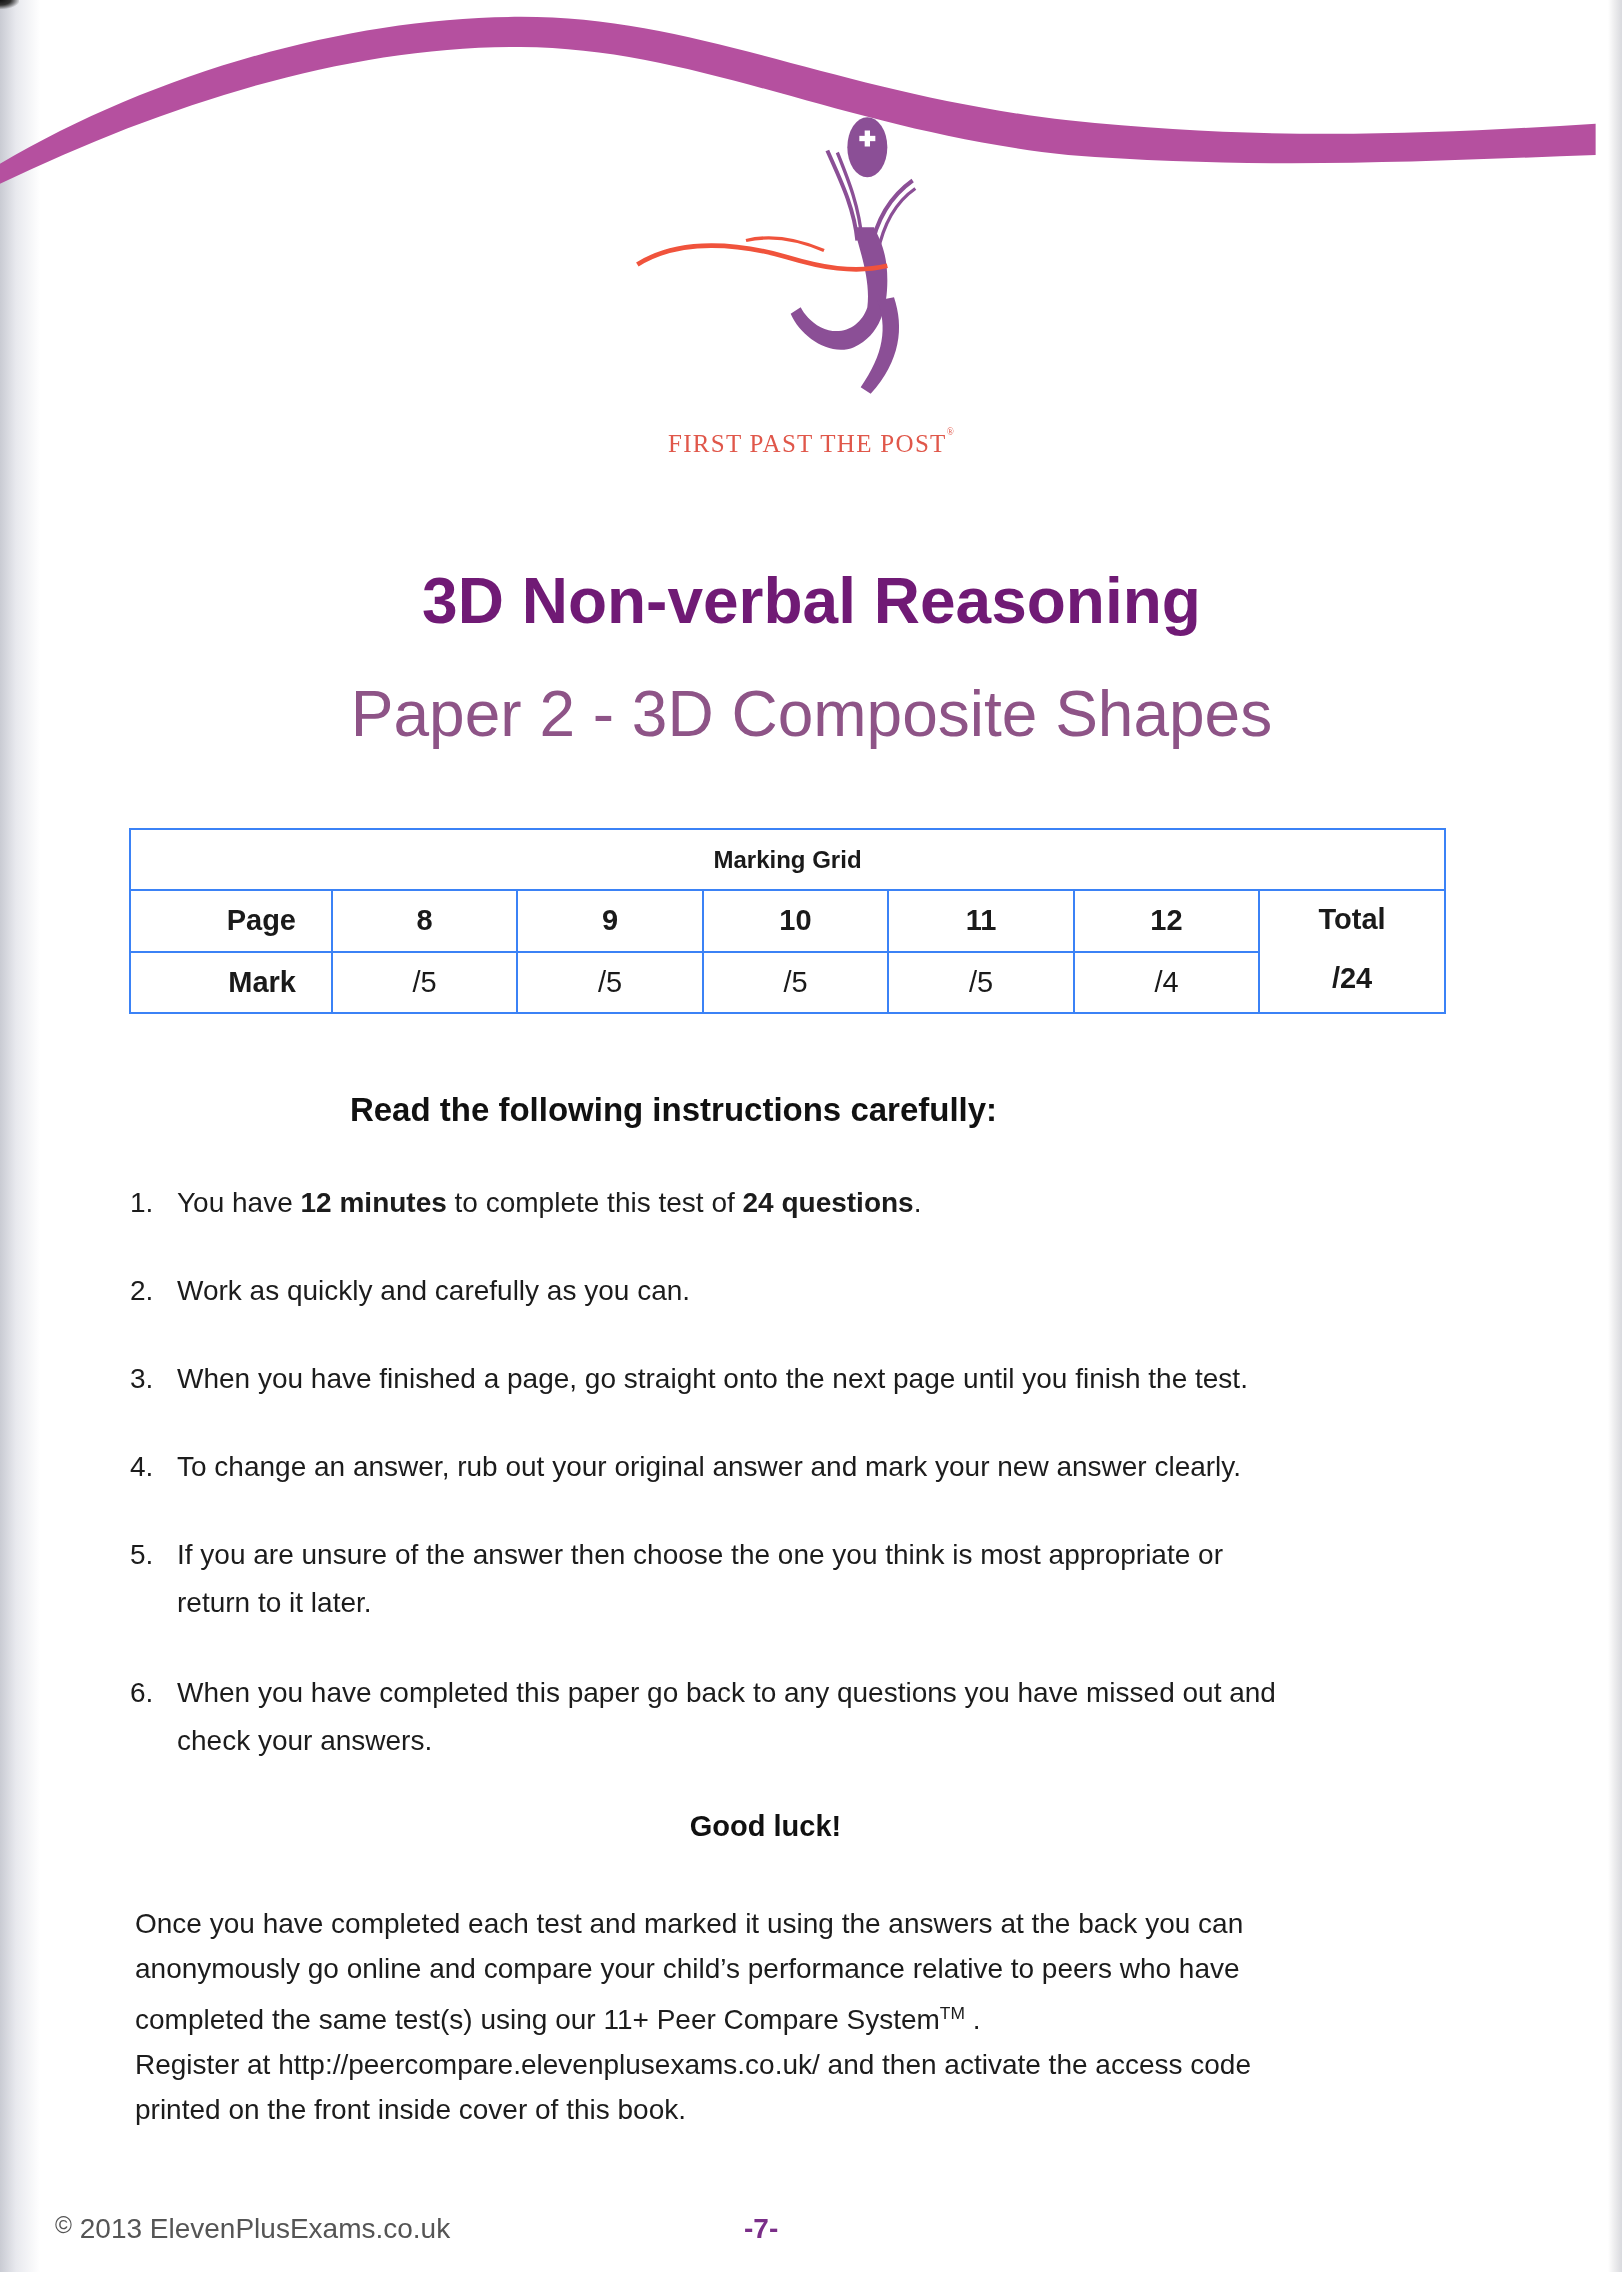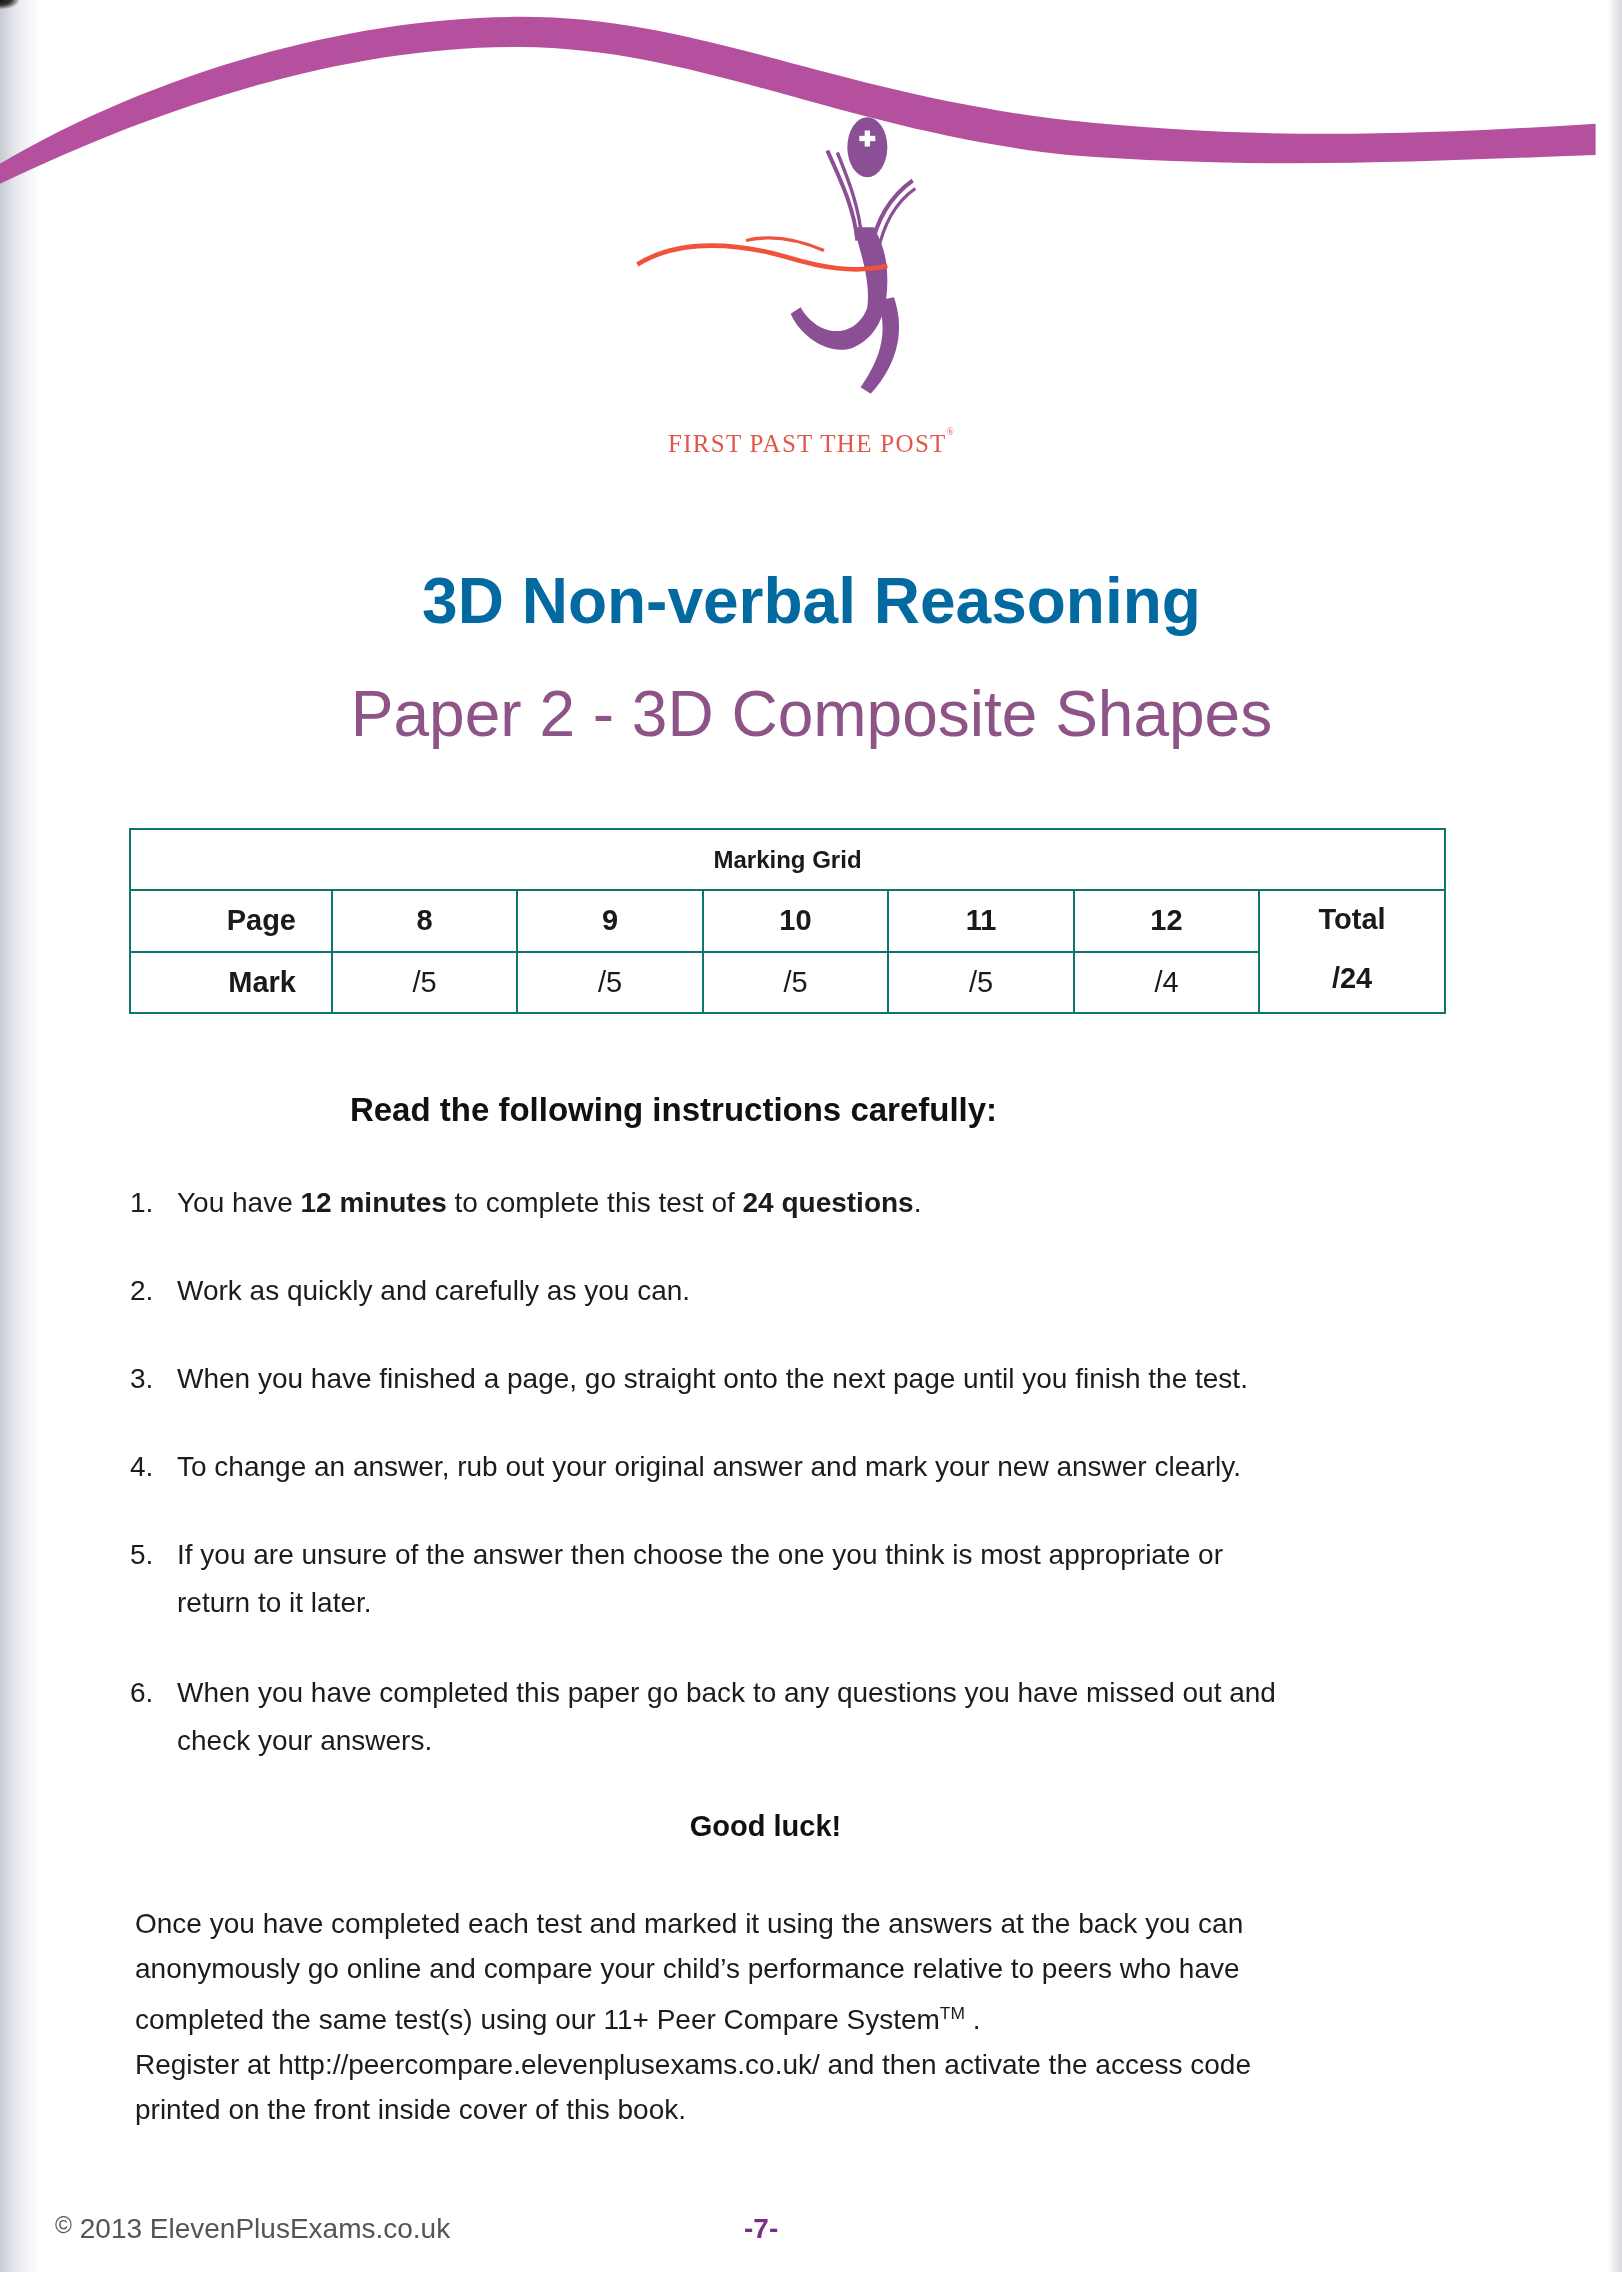--- a/index.html
+++ b/index.html
@@ -24,32 +24,32 @@
   .swoosh { position: absolute; left: 0; top: 0; width: 1623px; height: 214px; }
   .logo { position: absolute; left: 574px; top: 107px; width: 360px; height: 307px; }
   .brand-name {
     position: absolute; left: 0; width: 1623px; top: 430px; text-align: center;
     font-family: "Liberation Serif", "DejaVu Serif", serif;
     font-size: 25px; letter-spacing: 1.3px; color: #e0574a;
   }
   .brand-name sup { font-size: 9.3px; vertical-align: top; position: relative; top: -2.7px; }
   .title {
     position: absolute; left: 0; width: 1623px; top: 564px; text-align: center;
-    font-size: 64px; font-weight: bold; color: #0369a1; letter-spacing: 0px;
+    font-size: 64px; font-weight: bold; color: #701a75; letter-spacing: 0px;
   }
   .subtitle {
     position: absolute; left: 0; width: 1623px; top: 677px; text-align: center;
     font-size: 64px; font-weight: normal; color: #8e5487;
   }
   table.grid {
     position: absolute; left: 129px; top: 828px; width: 1313px; height: 186px;
     border-collapse: collapse; table-layout: fixed;
   }
   table.grid td {
-    border: 2px solid #0f766e; text-align: center; font-size: 29px; padding: 0;
+    border: 2px solid #3b82f6; text-align: center; font-size: 29px; padding: 0;
   }
   table.grid .grid-title { height: 59px; font-size: 24px; font-weight: bold; }
   table.grid .row-label { font-weight: bold; font-size: 29px; text-align: right; padding-right: 35px; }
   table.grid .page-num { font-weight: bold; height: 59px; }
   table.grid .mark-cell { font-weight: normal; height: 59px; }
   table.grid .total-cell { font-weight: bold; vertical-align: top; position: relative; }
   .total-label { position: absolute; left: 0; right: 0; top: 12px; text-align: center; font-weight: bold; font-size: 29px; }
   .total-value { position: absolute; left: 0; right: 0; top: 71px; text-align: center; font-weight: bold; font-size: 29px; }
   .instr-heading {
     position: absolute; left: 0; width: 1347px; top: 1091px; text-align: center;

